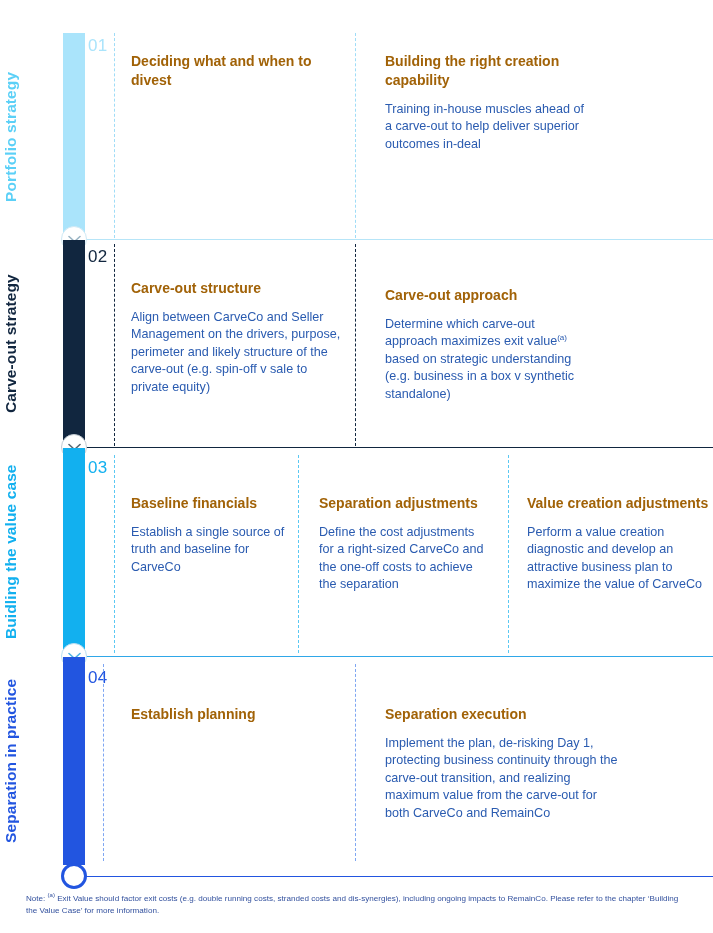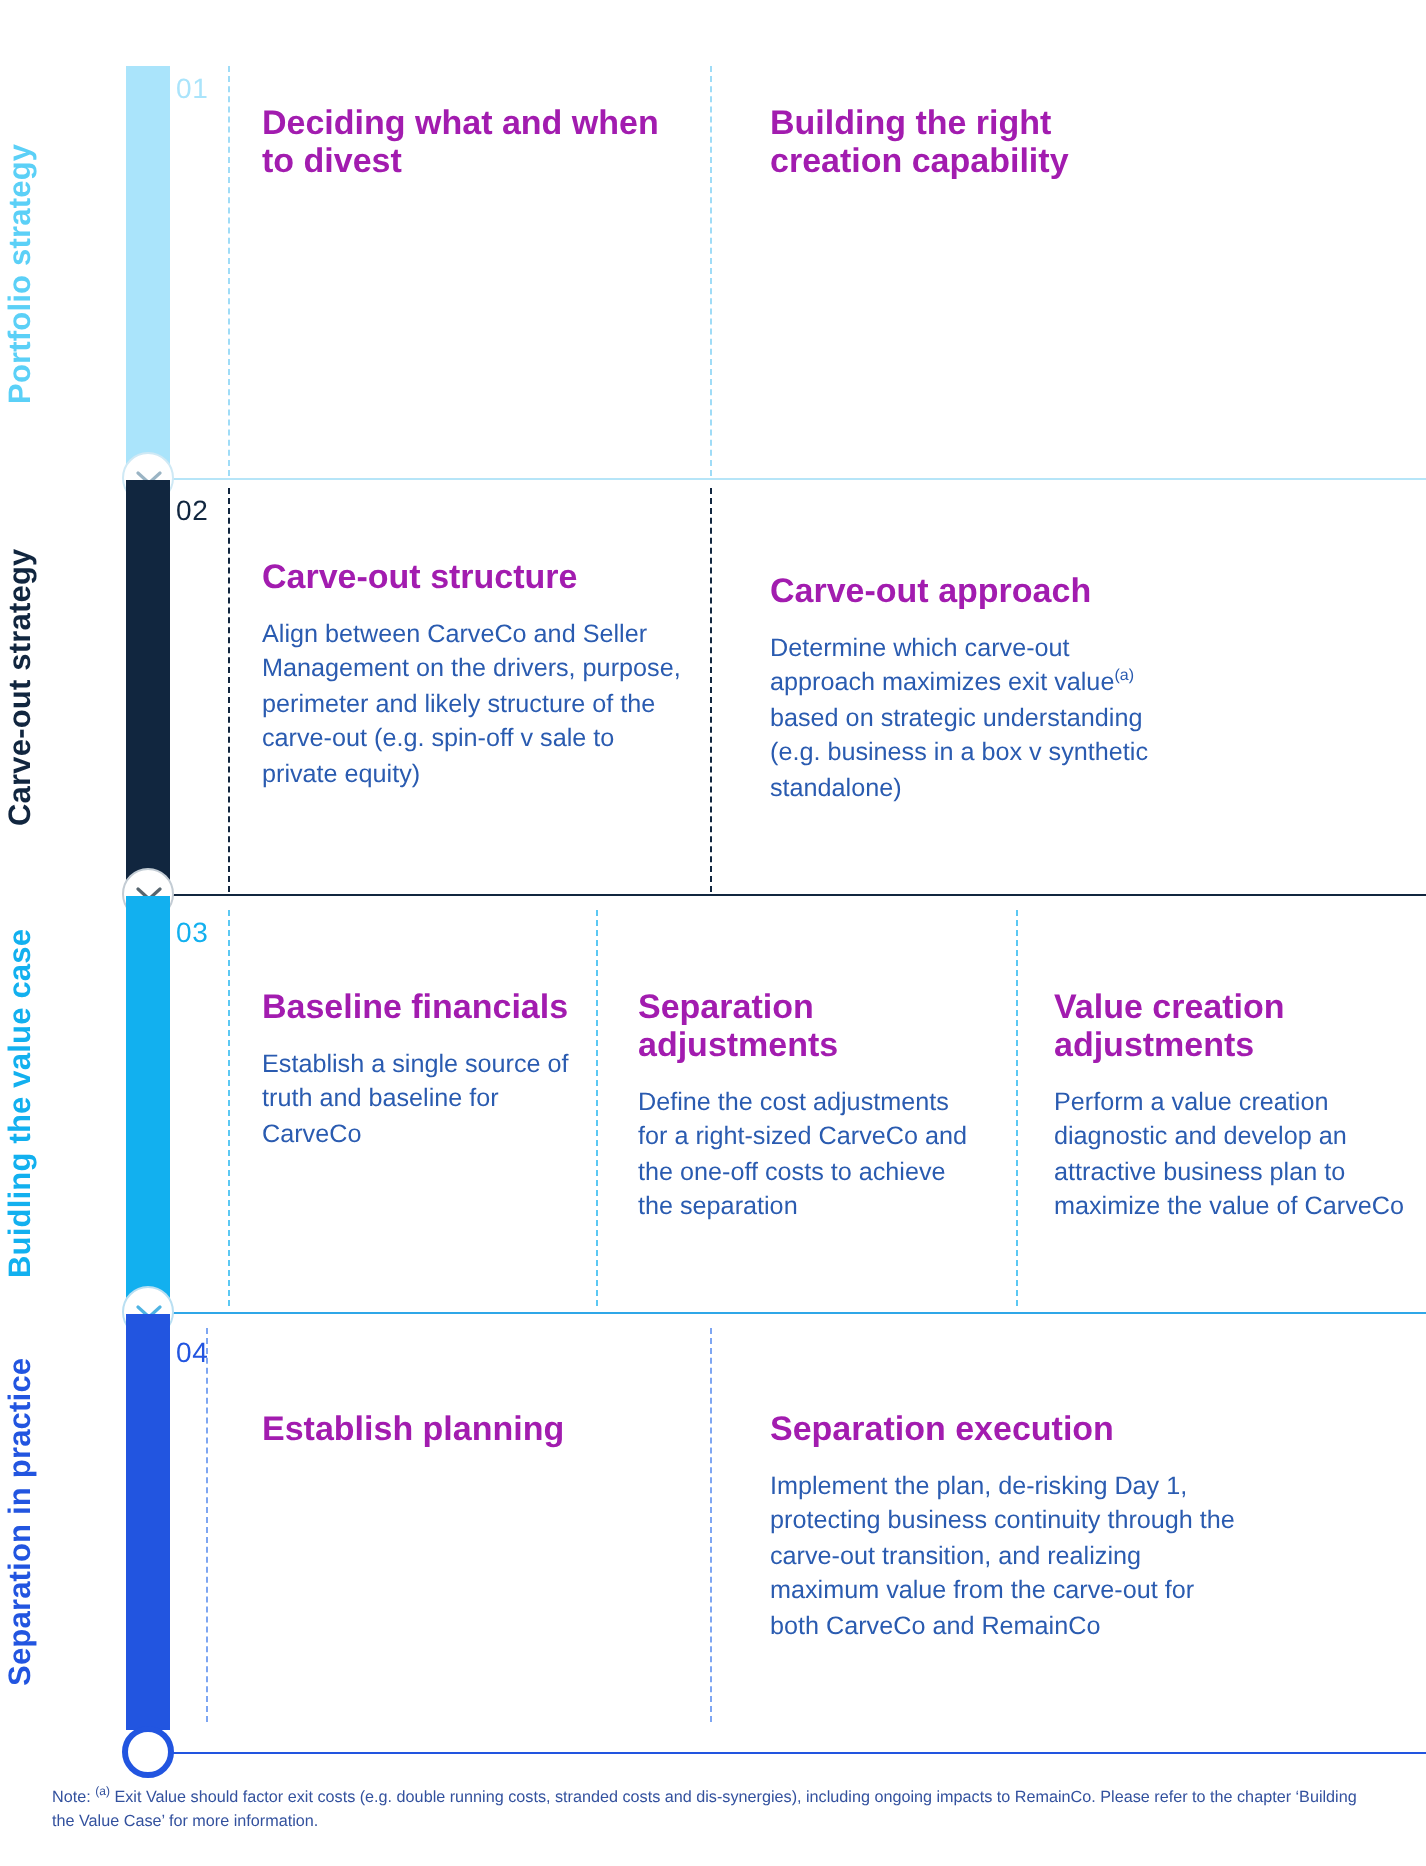--- a/index.html
+++ b/index.html
@@ -42,21 +42,21 @@
     writing-mode: vertical-rl;
     transform: rotate(180deg);
     text-align: center;
     line-height: 22px;
   }
 
   
   .stage-num {
     position: absolute;
     left: 88px;
-    font-size: 14px;
+    font-size: 17px;
     font-weight: 400;
     letter-spacing: .3px;
   }
 
   
   .vdash {
     position: absolute;
     width: 0;
     border-left-width: 1px;
     border-left-style: dashed;
@@ -93,24 +93,24 @@
     box-sizing: border-box;
     border: 3px solid #2255e0;
   }
 
   
   .card {
     position: absolute;
     box-sizing: border-box;
   }
   .card-title {
-    font-size: 17px;
+    font-size: 14px;
     font-weight: 700;
     line-height: 19px;
-    color: #a21caf;
+    color: #a16207;
     margin: 0 0 11px 0;
   }
   .card-body {
     font-size: 12.6px;
     font-weight: 400;
     line-height: 17.4px;
     color: #2a5bb0;
     margin: 0;
   }
   .card-body sup {
@@ -148,20 +148,21 @@
   <div class="vdash" style="left:114px;top:33px;height:205px;border-left-color:#9fdcf7;"></div>
   <div class="vdash" style="left:355px;top:33px;height:205px;border-left-color:#9fdcf7;"></div>
 
   <div class="card" style="left:131px;top:52px;width:205px;">
     <p class="card-title">Deciding what and when to divest</p>
     <p class="card-body"></p>
   </div>
 
   <div class="card" style="left:385px;top:52px;width:200px;">
     <p class="card-title">Building the right creation capability</p>
+    <p class="card-body">Training in-house muscles ahead of a carve-out to help deliver superior outcomes in-deal</p>
   </div>
 
   <div class="hrule" style="left:63px;top:239px;width:650px;border-top-color:#b6e5f8;"></div>
 
   <div class="node" style="left:61px;top:226px;border:1px solid #cfe9f5;">
     <svg width="13" height="8" viewBox="0 0 13 8" aria-hidden="true">
       <polyline points="1,1.5 6.5,6.5 12,1.5" fill="none" stroke="#9ab4c4" stroke-width="1.6" stroke-linecap="round" stroke-linejoin="round"></polyline>
     </svg>
   </div>
 

